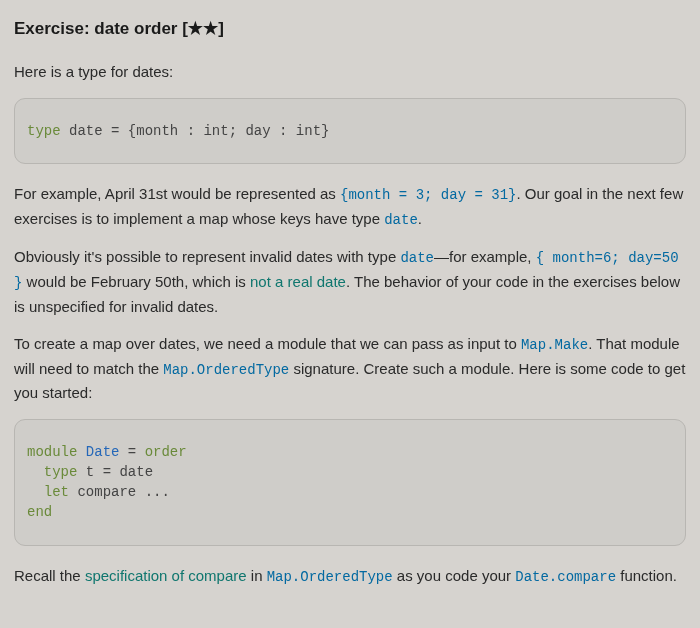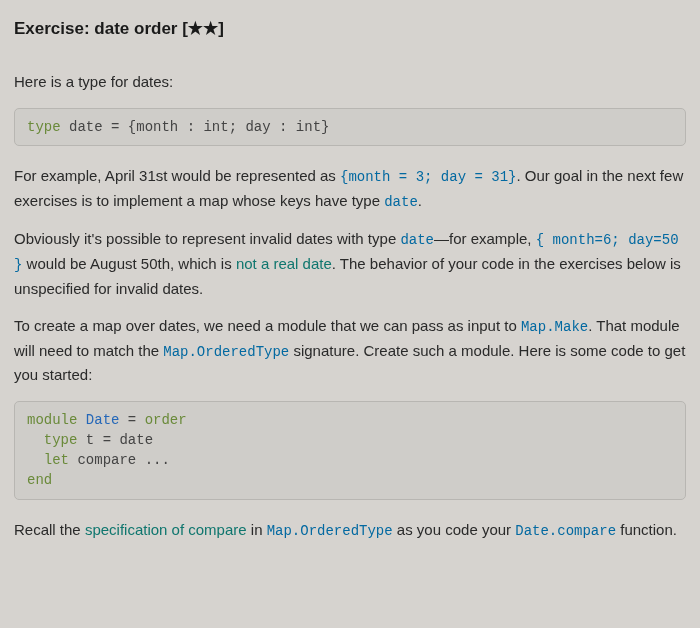--- a/index.html
+++ b/index.html
@@ -9,29 +9,29 @@
     width: 700px;
     font-family: -apple-system, BlinkMacSystemFont, "Segoe UI", Helvetica, Arial, sans-serif;
     font-size: 15px;
     line-height: 1.55;
     color: #2a2a2a;
     background: #d6d3cf;
   }
   h2 {
     font-size: 17px;
     font-weight: 700;
-    margin: 0 0 28px 0;
+    margin: 0 0 18px 0;
     color: #1a1a1a;
   }
   p { margin: 12px 0 14px 0; }
   pre.codeblock {
     background: #cfcdc9;
     border: 1px solid #b8b6b2;
-    border-radius: 5px;
-    padding: 8px 12px;
+    border-radius: 11px;
+    padding: 22px 12px;
     margin: 12px 0 18px 0;
     font-family: "SFMono-Regular", Consolas, "Liberation Mono", Menlo, monospace;
     font-size: 14px;
     line-height: 1.45;
     white-space: pre;
     overflow-x: auto;
     color: #333;
   }
   code.inline {
     font-family: "SFMono-Regular", Consolas, "Liberation Mono", Menlo, monospace;
@@ -53,21 +53,21 @@
 
 <p>Here is a type for dates:</p>
 
 <pre class="codeblock"><span class="kw">type</span> <span class="plain">date</span><span class="plain"> = </span><span class="plain">{month : int; day : int}</span></pre>
 
 <p>
   <span>For example, April 31st would be represented as </span><code class="inline">{month = 3; day = 31}</code><span>. Our goal in the next few exercises is to implement a map whose keys have type </span><code class="inline">date</code><span>.</span>
 </p>
 
 <p>
-  <span>Obviously it's possible to represent invalid dates with type </span><code class="inline">date</code><span>—for example, </span><code class="inline">{ month=6; day=50 }</code><span> would be August 50th, which is </span><a class="link" href="#">not a real date</a><span>. The behavior of your code in the exercises below is unspecified for invalid dates.</span>
+  <span>Obviously it's possible to represent invalid dates with type </span><code class="inline">date</code><span>—for example, </span><code class="inline">{ month=6; day=50 }</code><span> would be February 50th, which is </span><a class="link" href="#">not a real date</a><span>. The behavior of your code in the exercises below is unspecified for invalid dates.</span>
 </p>
 
 <p>
   <span>To create a map over dates, we need a module that we can pass as input to </span><code class="inline">Map.Make</code><span>. That module will need to match the </span><code class="inline">Map.OrderedType</code><span> signature. Create such a module. Here is some code to get you started:</span>
 </p>
 
 <pre class="codeblock"><span class="kw">module</span> <span class="typ">Date</span><span class="plain"> = </span><span class="kw">order</span>
   <span class="kw">type</span><span class="plain"> t = date</span>
   <span class="kw">let</span><span class="plain"> compare ...</span>
 <span class="kw">end</span></pre>

